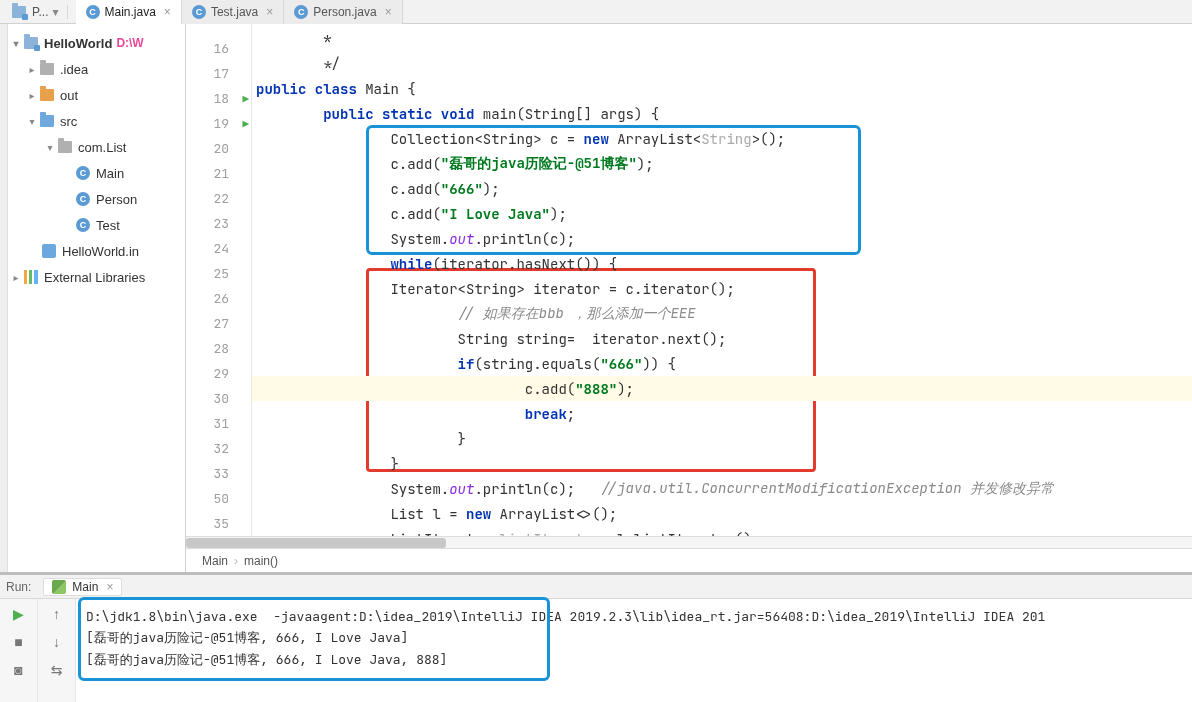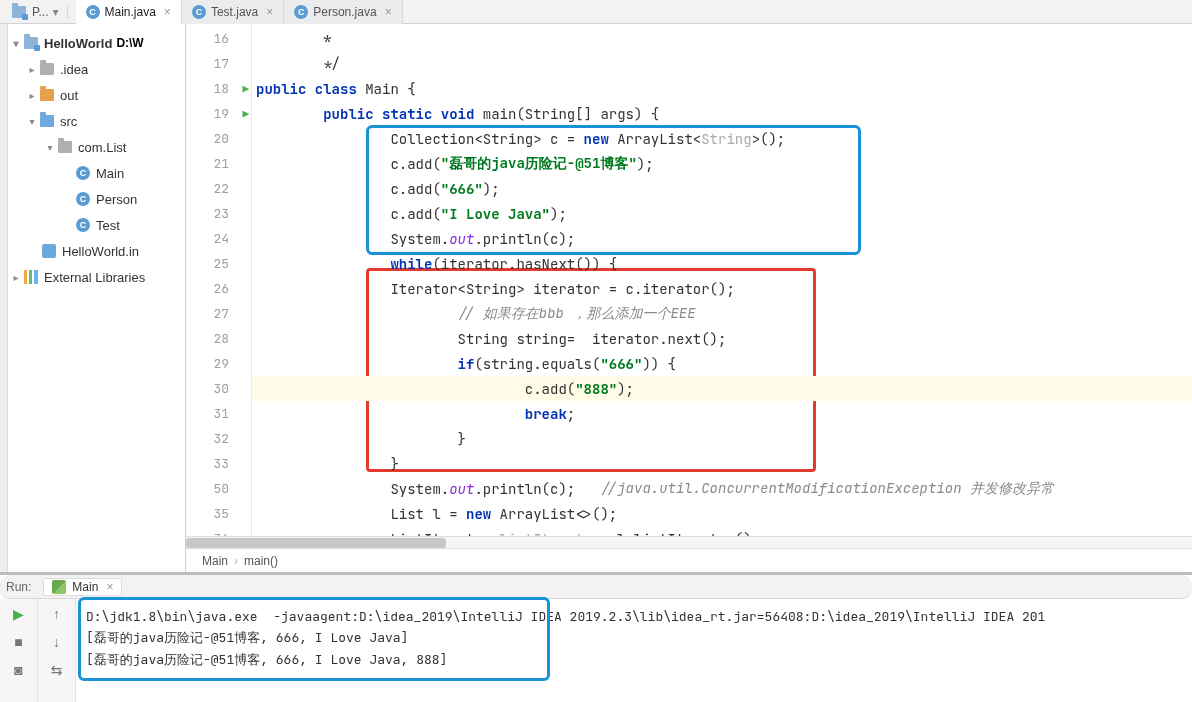--- a/index.html
+++ b/index.html
@@ -26,42 +26,42 @@
   .diricon.orange{background:#e8a04a;} .diricon.orange::before{background:#e8a04a;}
   .diricon.blue{background:#6fa8dc;} .diricon.blue::before{background:#6fa8dc;}
   .ficon { width:14px; height:14px; border-radius:50%; background:#5a9bd4; color:#fff; display:inline-flex; align-items:center; justify-content:center; font-size:9px; font-weight:bold; margin-right:6px; }
   .libicon{ width:14px;height:14px;display:inline-block;margin-right:6px;background:linear-gradient(to right,#f4a742 3px,#fff 3px,#fff 5px,#66bb6a 5px,#66bb6a 8px,#fff 8px,#fff 10px,#64b5f6 10px);}
   .scricon{ width:14px;height:14px;display:inline-block;margin-right:6px;border-radius:2px;background:#5a9bd4;position:relative;}
   .scricon::after{content:"";position:absolute;right:-3px;bottom:-3px;width:8px;height:8px;border-radius:50%;background:#4caf50;}
   .imlicon{width:14px;height:14px;display:inline-block;margin-right:6px;background:#6aa8de;border-radius:2px;}
   .modicon{width:14px;height:12px;display:inline-block;margin-right:6px;background:#8cb3d9;border-radius:1px;position:relative;}
   .modicon::before{content:"";position:absolute;top:-3px;left:0;width:6px;height:3px;background:#8cb3d9;border-radius:1px 1px 0 0;}
   .modicon::after{content:"";position:absolute;right:-2px;bottom:-2px;width:6px;height:6px;background:#5a9bd4;border-radius:1px;}
-  .graytxt{color:#000000;font-size:12px;margin-left:4px;}
+  .graytxt{color:#ec4899;font-size:12px;margin-left:4px;}
 
   
   .editor { flex: 1; display: flex; flex-direction: column; background:#fff; }
   .codearea { flex:1; display:flex; font-family: "JetBrains Mono","Consolas",monospace; font-size:14px; position:relative; overflow:hidden;}
-  .gutter { width: 66px; background:#fff; border-right:1px solid #e8e8e8; padding-top:2px;}
+  .gutter { width: 66px; background:#fff; border-right:1px solid #e8e8e8; padding-top:12px;}
   .gline { height:25px; display:flex; align-items:center; justify-content:flex-end; padding-right:22px; color:#a0a0a0; font-size:13px; position:relative;}
   .gline .runmark{position:absolute; right:2px; color:#4caf50; font-size:11px;}
   .codecol { flex:1; position:relative; padding-top:2px;}
   .cline { height:25px; display:flex; align-items:center; white-space:pre; padding-left:4px; position:relative; }
   .cline.hl { background:#fffbe6; }
   .kw{color:#0033b3;font-weight:bold;} .str{color:#007a1f;font-weight:bold;} .cmt{color:#8a8a8a;font-style:italic;} .field{color:#8a2be2;font-style:italic;} .typg{color:#aaa;}
   .bluebox{position:absolute;border:3px solid #1a93d6;border-radius:6px;pointer-events:none;}
   .redbox{position:absolute;border:3px solid #e23b2e;border-radius:4px;pointer-events:none;}
   .breadcrumb{height:24px;border-top:1px solid #ddd;display:flex;align-items:center;padding-left:16px;color:#555;font-size:12px;}
   .breadcrumb .sep{margin:0 6px;color:#bbb;}
   .scrolltrack{height:12px;border-top:1px solid #ddd;background:#f5f5f5;position:relative;}
   .scrollthumb{position:absolute;left:0;top:1px;height:10px;width:260px;background:#c8c8c8;border-radius:3px;}
 
   
   .runpanel { border-top:3px solid #bdbdbd; display:flex; flex-direction:column; height:130px;}
-  .runheader{height:24px;background:#f2f2f2;border-bottom:1px solid #d8d8d8;display:flex;align-items:center;padding-left:6px;border-radius:10px;}
+  .runheader{height:24px;background:#f2f2f2;border-bottom:1px solid #d8d8d8;display:flex;align-items:center;padding-left:6px;}
   .runheader .lbl{color:#666;margin-right:12px;}
   .runheader .cfg{display:flex;align-items:center;background:#fff;border:1px solid #ddd;padding:1px 8px;border-radius:2px;}
   .runheader .cfg .close{margin-left:8px;color:#999;}
   .appicon{width:14px;height:14px;display:inline-block;margin-right:6px;background:linear-gradient(135deg,#6aa84f 50%,#8cc665 50%);border-radius:2px;}
   .runbody{flex:1;display:flex;}
   .runtools{width:38px;background:#f6f6f6;border-right:1px solid #e5e5e5;display:flex;flex-direction:column;align-items:center;padding-top:6px;gap:10px;}
   .runtools2{width:38px;background:#f6f6f6;border-right:1px solid #e5e5e5;display:flex;flex-direction:column;align-items:center;padding-top:6px;gap:10px;}
   .tbtn{width:18px;height:18px;display:flex;align-items:center;justify-content:center;color:#777;cursor:pointer;font-size:14px;}
   .tbtn.green{color:#4caf50;}
   .console{flex:1;position:relative;font-family:"JetBrains Mono","Consolas",monospace;font-size:13px;color:#333;padding:6px 10px;}

